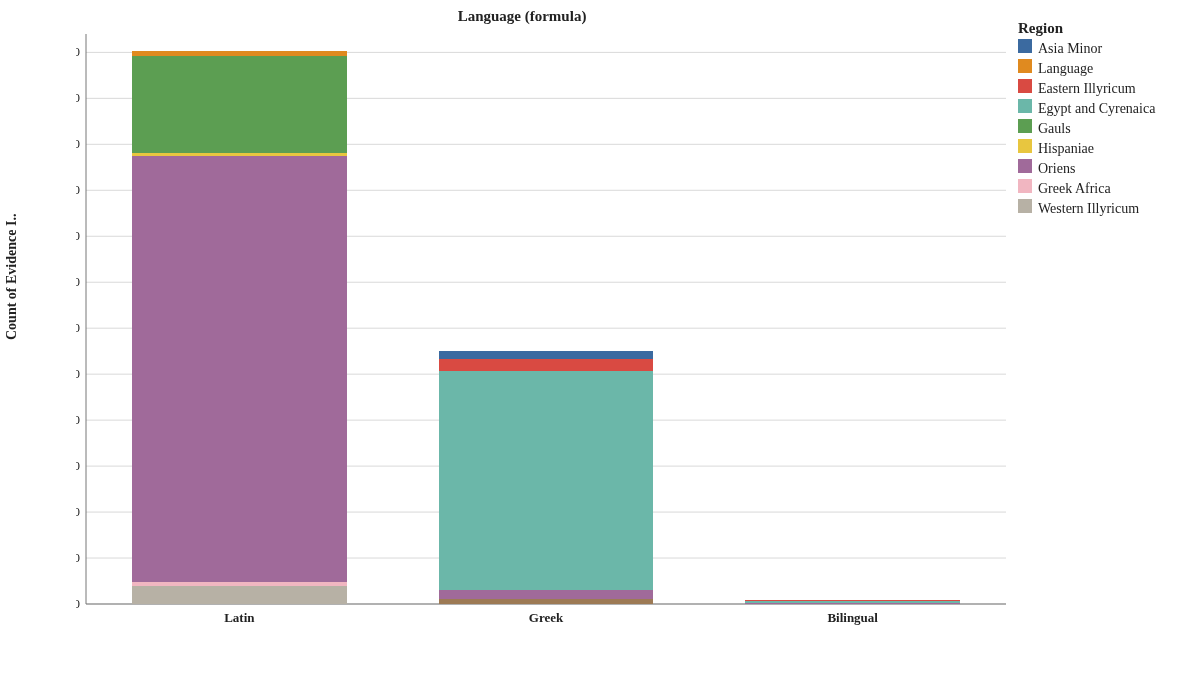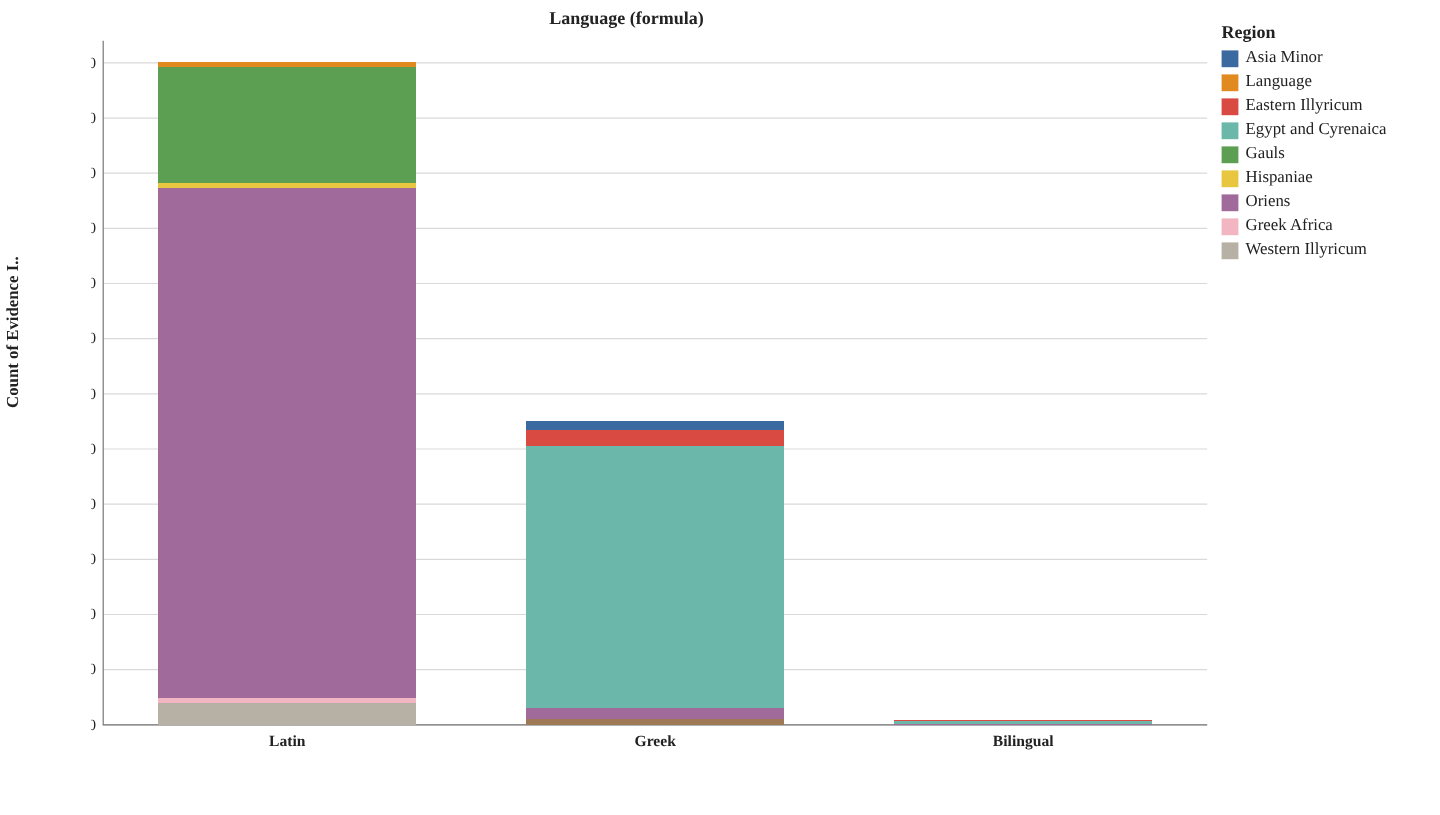--- a/index.html
+++ b/index.html
@@ -1,20 +1,20 @@
 <!DOCTYPE html>
 <html><head>
 <meta charset="utf-8">
 <style>
   html,body{margin:0;padding:0;background:#fff;font-family:Georgia,'Times New Roman',serif;color:#222;}
   .stage{position:relative;width:1200px;height:679px;}
   .title{position:absolute;top:8px;left:0;width:1000px;text-align:center;font-weight:bold;font-size:15px;margin-left:22px;}
   .legend{position:absolute;top:8px;right:12px;width:170px;font-size:14px;margin-top:12px;}
   .legend-title{font-weight:bold;font-size:15px;margin-bottom:2px;}
-  .legend-row{display:flex;align-items:center;line-height:20px;}
+  .legend-row{display:flex;line-height:20px;}
   .swatch{width:14px;height:14px;margin-right:6px;flex:0 0 14px;}
   .ylabel{position:absolute;left:4px;top:340px;transform:rotate(-90deg);transform-origin:left top;font-size:14px;font-weight:bold;white-space:nowrap;}
   .plot{position:absolute;left:76px;top:24px;width:940px;height:610px;}
   .grid line{stroke:#d9d9d9;stroke-width:1;}
   .axis text{font-family:Georgia,serif;font-size:13px;fill:#222;}
   .axis-x text{font-weight:bold;}
   .axis path{stroke:#777;stroke-width:1;fill:none;}
   .bar rect{shape-rendering:crispEdges;}
 </style>
 </head>

